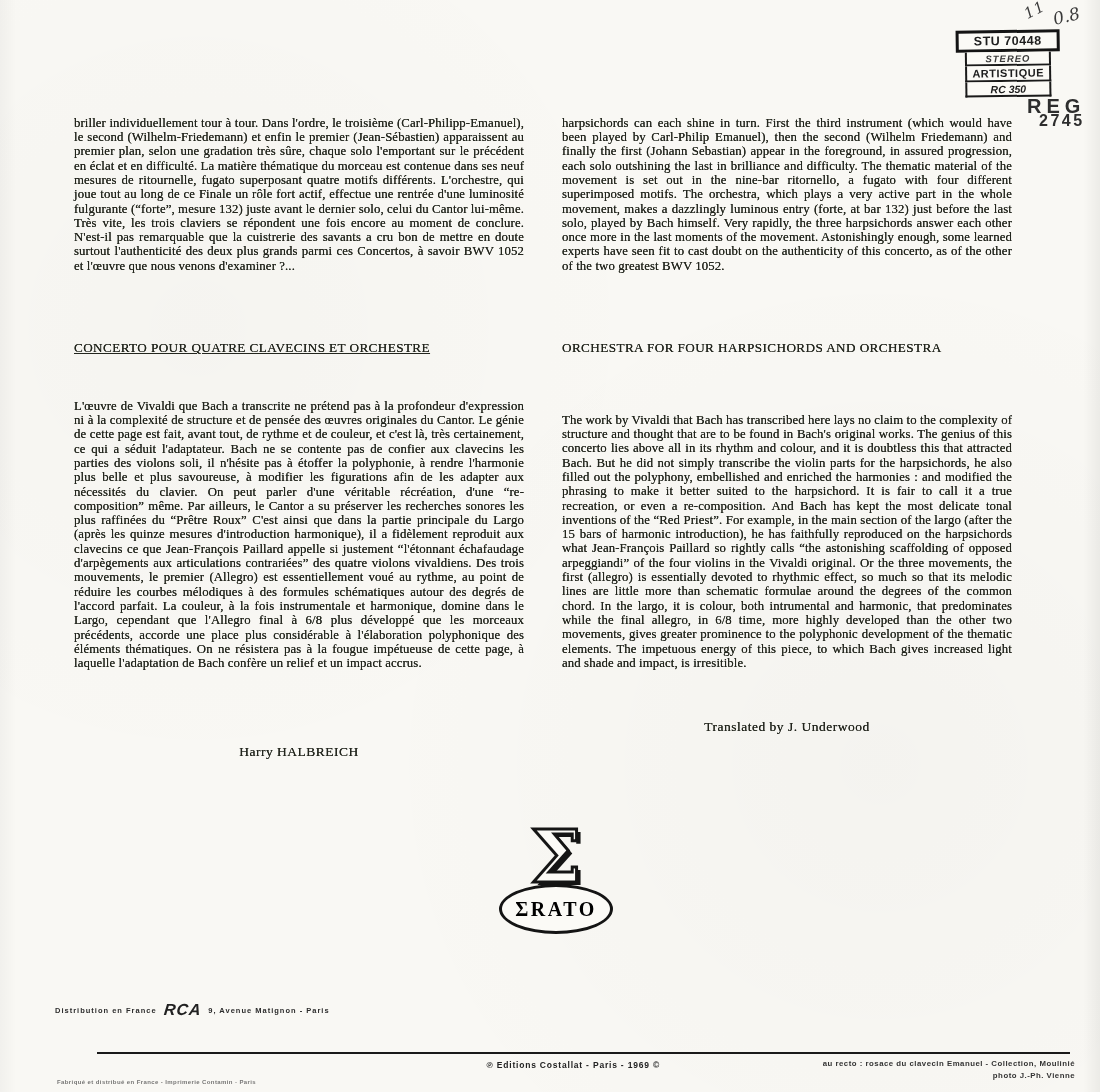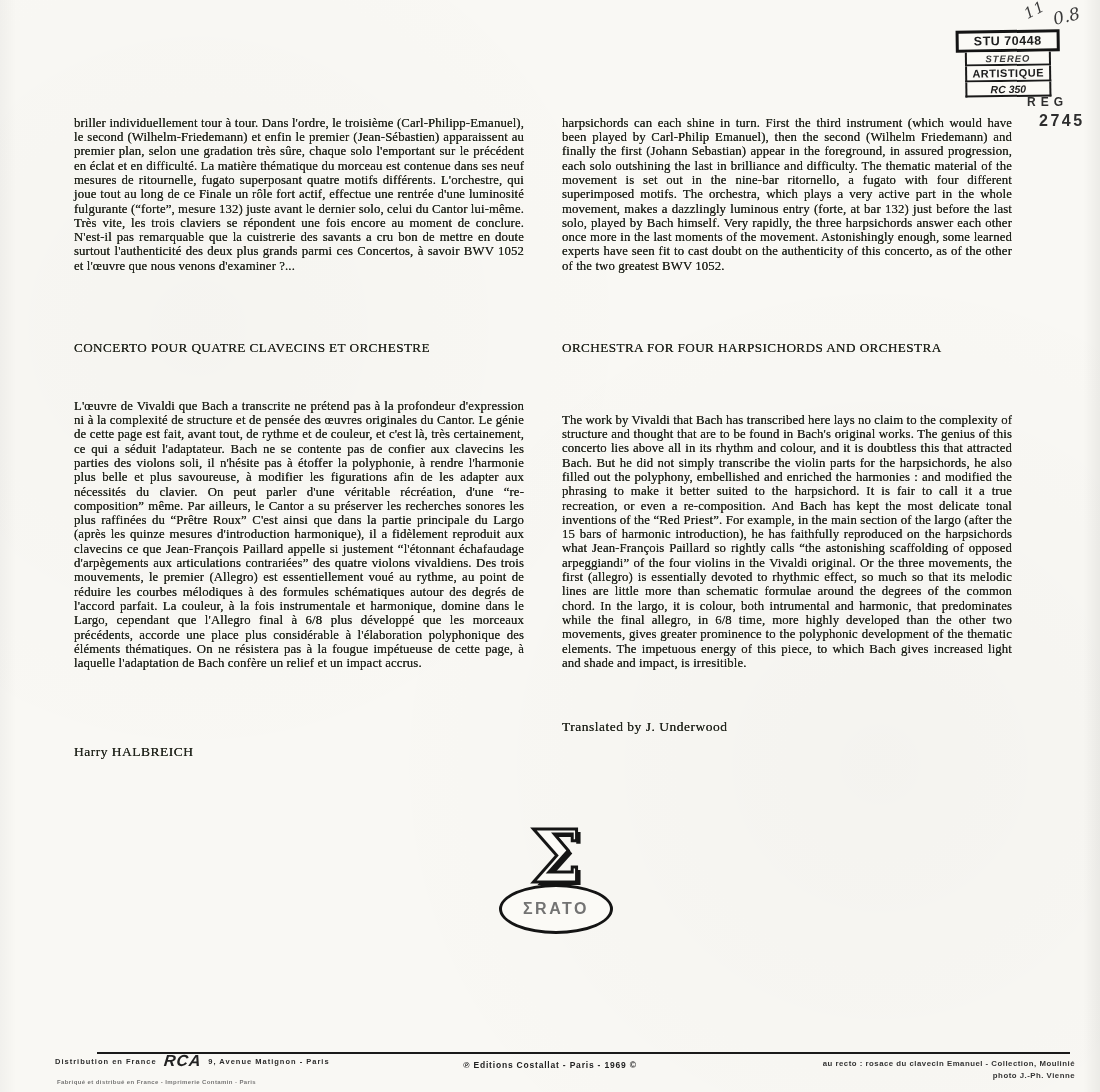--- a/index.html
+++ b/index.html
@@ -26,64 +26,64 @@
     text-shadow:0 0 0.35px #2a2d24;
     letter-spacing:0.1px;
   }
   .heading{
     position:absolute;width:450px;
     font-size:13.2px;line-height:15.5px;
     letter-spacing:0.4px;
     text-shadow:0 0 0.45px #2a2d24;
   }
   .signature{
-    position:absolute;width:450px;text-align:left;
+    position:absolute;width:450px;text-align:center;
     font-size:13.5px;letter-spacing:0.5px;
     text-shadow:0 0 0.45px #2a2d24;
   }
   
   .stampbox{position:absolute;left:956px;top:30px;width:104px;transform:rotate(-0.8deg);}
   .stamp-row{box-sizing:border-box;background:#fbfaf6;color:#1d1d1d;text-align:center;
     font-family:"Liberation Sans", sans-serif;}
   .stamp-stu{border:3px solid #141414;width:104px;font-size:12.5px;font-weight:bold;
     padding:1px 0;letter-spacing:0.5px;}
   .stamp-sub{width:86px;margin:0 auto;border:2px solid #1a1a1a;border-top:none;}
   .stamp-stereo{font-style:italic;font-size:9.5px;font-weight:bold;letter-spacing:1px;padding:0.5px 0;color:#3a3a3a;}
   .stamp-art{font-size:11px;font-weight:bold;letter-spacing:0.5px;padding:1px 0;}
   .stamp-rc{font-style:italic;font-weight:bold;font-size:10.5px;padding:0.5px 0;}
   .reg{position:absolute;font-family:"Liberation Sans", sans-serif;font-weight:bold;
-    color:#2e2e2e;letter-spacing:5px;font-size:12px;}
+    color:#2e2e2e;letter-spacing:5px;font-size:20px;}
   .reg1{left:1027px;top:95px;}
   .reg2{left:1039px;top:112px;letter-spacing:2.5px;font-size:16px;}
   .handwrite{position:absolute;font-style:italic;color:#3a3a3a;
     font-family:"DejaVu Serif", serif;}
   .hw1{left:1024px;top:1px;font-size:15px;transform:rotate(-28deg);letter-spacing:1px;}
   .hw2{left:1053px;top:6px;font-size:17px;transform:rotate(-14deg);}
   
   .logo{position:absolute;left:478px;top:820px;width:156px;text-align:center;}
   .sigma-wrap{position:relative;height:74px;}
   .sigma{position:absolute;left:0;right:0;top:0;
     font-family:"DejaVu Serif", serif;font-weight:bold;font-size:72px;line-height:74px;}
   .sigma-back{color:#151515;transform:translate(4px,3px);}
   .sigma-front{color:#fcfbf7;-webkit-text-stroke:3px #151515;}
   .logo-oval{position:relative;margin:-10px auto 0;width:108px;height:44px;
     border:3.5px solid #141414;border-radius:50%;background:#fbfaf6;
     display:flex;align-items:center;justify-content:center;}
-  .logo-name{font-family:Liberation Sans, sans-serif;font-weight:bold;font-size:16px;
-    letter-spacing:2.5px;color:#737373;}
+  .logo-name{font-family:Liberation Serif, serif;font-weight:bold;font-size:20px;
+    letter-spacing:2.5px;color:#000000;}
   
   .footer-rule{position:absolute;left:97px;top:1052px;width:973px;height:2px;background:#1a1a1a;}
   .footer{font-family:"Liberation Sans", sans-serif;color:#2c2c2c;position:absolute;}
-  .f-left1{left:55px;top:1056px;font-size:7.5px;font-weight:bold;letter-spacing:1px;
+  .f-left1{left:55px;top:1005px;font-size:7.5px;font-weight:bold;letter-spacing:1px;
     display:flex;align-items:center;gap:7px;}
   .f-rca{font-size:16px;font-weight:bold;font-style:italic;letter-spacing:1px;
     transform:skewX(-6deg);color:#222;line-height:10px;}
   .f-left2{left:57px;top:1079px;font-size:6px;font-weight:bold;letter-spacing:0.4px;
     color:#555;opacity:0.8;filter:blur(0.3px);}
-  .f-center{left:440px;top:1060px;width:220px;text-align:center;font-size:8.5px;
+  .f-center{left:440px;top:1060px;width:220px;text-align:right;font-size:8.5px;
     font-weight:bold;letter-spacing:0.8px;color:#222;}
   .f-right{left:700px;top:1058px;width:375px;text-align:right;font-size:7.8px;
     font-weight:bold;letter-spacing:0.5px;color:#333;line-height:12px;}
 </style>
 </head>
 <body>
 
 <div class="scan-noise"></div>
 
 <span class="handwrite hw1">11</span>
@@ -94,21 +94,21 @@
   <div class="stamp-row stamp-sub stamp-stereo">STEREO</div>
   <div class="stamp-row stamp-sub stamp-art">ARTISTIQUE</div>
   <div class="stamp-row stamp-sub stamp-rc">RC 350</div>
 </div>
 
 <div class="reg reg1">REG</div>
 <div class="reg reg2">2745</div>
 
 <div class="col col-left">
   <p class="para" style="top:103px;">briller individuellement tour à tour. Dans l'ordre, le troisième (Carl-Philipp-Emanuel), le second (Wilhelm-Friedemann) et enfin le premier (Jean-Sébastien) apparaissent au premier plan, selon une gradation très sûre, chaque solo l'emportant sur le précédent en éclat et en difficulté. La matière thématique du morceau est contenue dans ses neuf mesures de ritournelle, fugato superposant quatre motifs différents. L'orchestre, qui joue tout au long de ce Finale un rôle fort actif, effectue une rentrée d'une luminosité fulgurante (“forte”, mesure 132) juste avant le dernier solo, celui du Cantor lui-même. Très vite, les trois claviers se répondent une fois encore au moment de conclure. N'est-il pas remarquable que la cuistrerie des savants a cru bon de mettre en doute surtout l'authenticité des deux plus grands parmi ces Concertos, à savoir BWV 1052 et l'œuvre que nous venons d'examiner ?...</p>
-  <div class="heading" style="top:340px;">
+  <div class="heading" style="top:340px;text-decoration:underline;">
     <div>CONCERTO POUR QUATRE CLAVECINS ET ORCHESTRE</div>
   </div>
   <p class="para" style="top:386px;">L'œuvre de Vivaldi que Bach a transcrite ne prétend pas à la profondeur d'expression ni à la complexité de structure et de pensée des œuvres originales du Cantor. Le génie de cette page est fait, avant tout, de rythme et de couleur, et c'est là, très certainement, ce qui a séduit l'adaptateur. Bach ne se contente pas de confier aux clavecins les parties des violons soli, il n'hésite pas à étoffer la polyphonie, à rendre l'harmonie plus belle et plus savoureuse, à modifier les figurations afin de les adapter aux nécessités du clavier. On peut parler d'une véritable récréation, d'une “re-composition” même. Par ailleurs, le Cantor a su préserver les recherches sonores les plus raffinées du “Prêtre Roux” C'est ainsi que dans la partie principale du Largo (après les quinze mesures d'introduction harmonique), il a fidèlement reproduit aux clavecins ce que Jean-François Paillard appelle si justement “l'étonnant échafaudage d'arpègements aux articulations contrariées” des quatre violons vivaldiens. Des trois mouvements, le premier (Allegro) est essentiellement voué au rythme, au point de réduire les courbes mélodiques à des formules schématiques autour des degrés de l'accord parfait. La couleur, à la fois instrumentale et harmonique, domine dans le Largo, cependant que l'Allegro final à 6/8 plus développé que les morceaux précédents, accorde une place plus considérable à l'élaboration polyphonique des éléments thématiques. On ne résistera pas à la fougue impétueuse de cette page, à laquelle l'adaptation de Bach confère un relief et un impact accrus.</p>
   <div class="signature" style="top:744px;">Harry  HALBREICH</div>
 </div>
 
 <div class="col col-right">
   <p class="para" style="top:103px;">harpsichords can each shine in turn. First the third instrument (which would have been played by Carl-Philip Emanuel), then the second (Wilhelm Friedemann) and finally the first (Johann Sebastian) appear in the foreground, in assured progression, each solo outshining the last in brilliance and difficulty. The thematic material of the movement is set out in the nine-bar ritornello, a fugato with four different superimposed motifs. The orchestra, which plays a very active part in the whole movement, makes a dazzlingly luminous entry (forte, at bar 132) just before the last solo, played by Bach himself. Very rapidly, the three harpsichords answer each other once more in the last moments of the movement. Astonishingly enough, some learned experts have seen fit to cast doubt on the authenticity of this concerto, as of the other of the two greatest BWV 1052.</p>
   <div class="heading" style="top:340px;">
     <div>ORCHESTRA FOR FOUR HARPSICHORDS AND ORCHESTRA</div>

